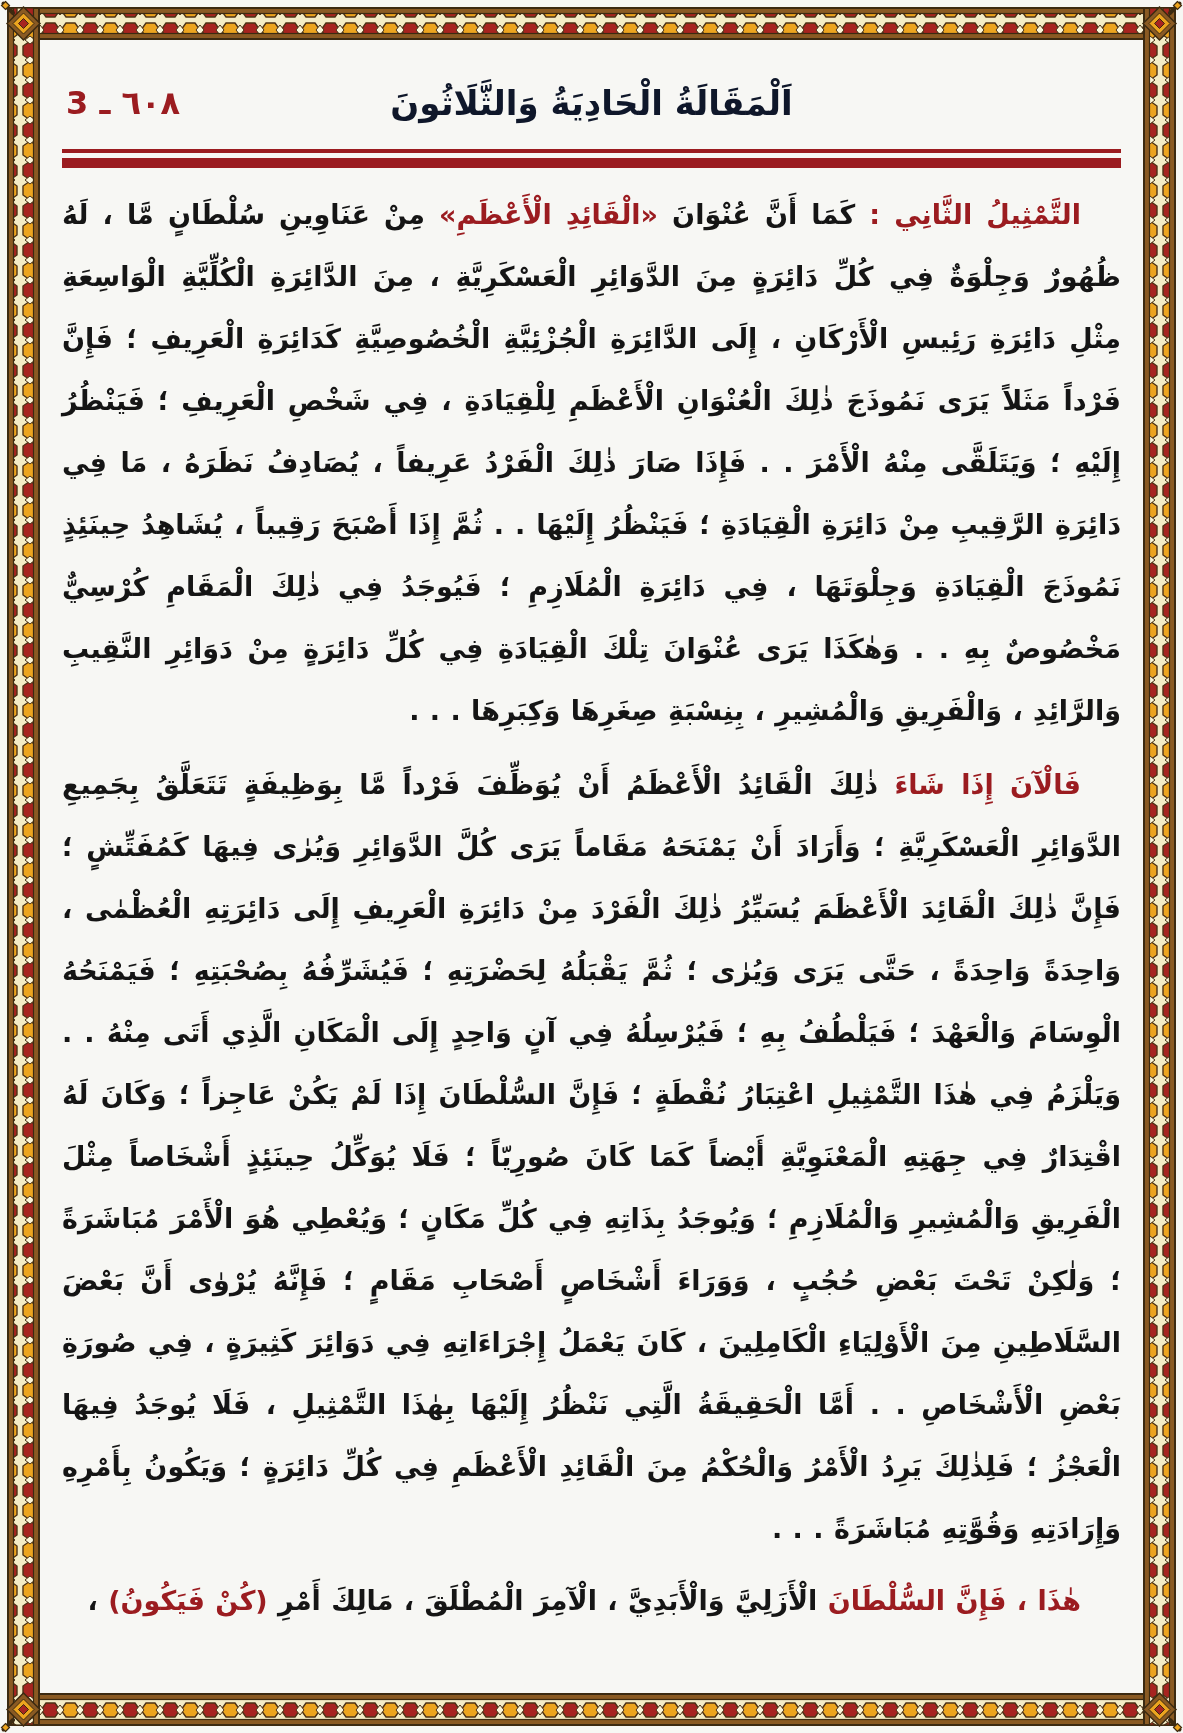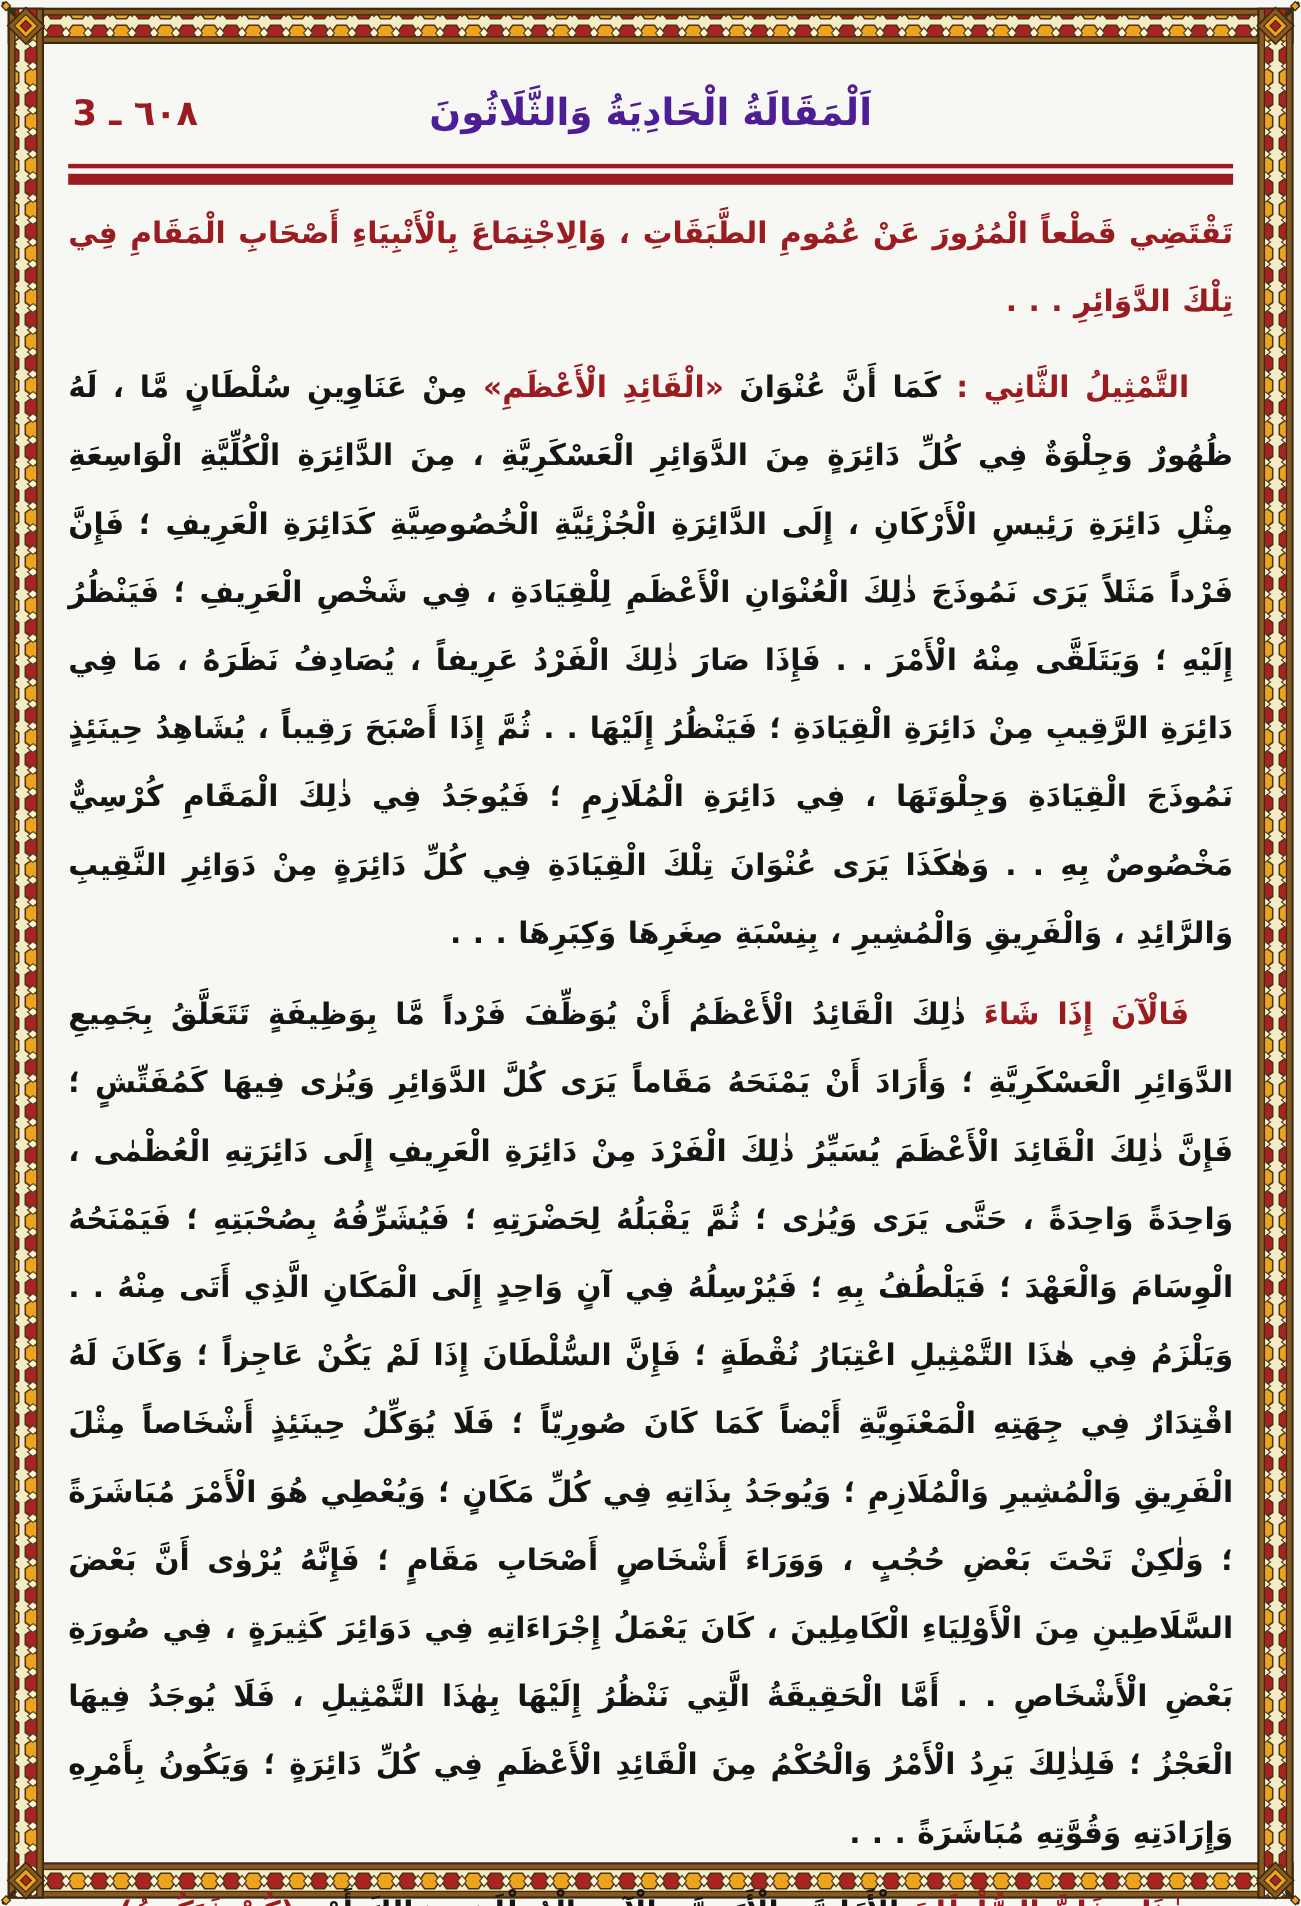--- a/index.html
+++ b/index.html
@@ -25,21 +25,21 @@
     direction:rtl;
   }
   .header{
     position:relative;
     margin-top:40px;
     height:48px;
   }
   .title{
     text-align:center;
     font-size:34px;font-weight:bold;
-    color:#4c1d95;
+    color:#0f172a;
     line-height:48px;
   }
   .pagenum{
     position:absolute;
     left:4px;top:0;
     font-size:32px;font-weight:bold;
     color:#9b1c20;
     line-height:48px;
     direction:rtl;
   }
@@ -119,21 +119,20 @@
       <div class="title">اَلْمَقَالَةُ الْحَادِيَةُ وَالثَّلَاثُونَ</div>
       <div class="pagenum">٦٠٨ ـ 3</div>
     </div>
 
     <div class="rules">
       <div class="rule-thin"></div>
       <div class="rule-gap"></div>
       <div class="rule-thick"></div>
     </div>
 
-    <p class="para first"><span class="red">تَقْتَضِي قَطْعاً الْمُرُورَ عَنْ عُمُومِ الطَّبَقَاتِ ، وَالِاجْتِمَاعَ بِالْأَنْبِيَاءِ أَصْحَابِ الْمَقَامِ فِي تِلْكَ الدَّوَائِرِ . . .</span></p>
 
     <p class="para p2"><span class="red">التَّمْثِيلُ الثَّانِي : </span><span>كَمَا أَنَّ عُنْوَانَ </span><span class="red">«الْقَائِدِ الْأَعْظَمِ»</span><span> مِنْ عَنَاوِينِ سُلْطَانٍ مَّا ، لَهُ ظُهُورٌ وَجِلْوَةٌ فِي كُلِّ دَائِرَةٍ مِنَ الدَّوَائِرِ الْعَسْكَرِيَّةِ ، مِنَ الدَّائِرَةِ الْكُلِّيَّةِ الْوَاسِعَةِ مِثْلِ دَائِرَةِ رَئِيسِ الْأَرْكَانِ ، إِلَى الدَّائِرَةِ الْجُزْئِيَّةِ الْخُصُوصِيَّةِ كَدَائِرَةِ الْعَرِيفِ ؛ فَإِنَّ فَرْداً مَثَلاً يَرَى نَمُوذَجَ ذٰلِكَ الْعُنْوَانِ الْأَعْظَمِ لِلْقِيَادَةِ ، فِي شَخْصِ الْعَرِيفِ ؛ فَيَنْظُرُ إِلَيْهِ ؛ وَيَتَلَقَّى مِنْهُ الْأَمْرَ . . فَإِذَا صَارَ ذٰلِكَ الْفَرْدُ عَرِيفاً ، يُصَادِفُ نَظَرَهُ ، مَا فِي دَائِرَةِ الرَّقِيبِ مِنْ دَائِرَةِ الْقِيَادَةِ ؛ فَيَنْظُرُ إِلَيْهَا . . ثُمَّ إِذَا أَصْبَحَ رَقِيباً ، يُشَاهِدُ حِينَئِذٍ نَمُوذَجَ الْقِيَادَةِ وَجِلْوَتَهَا ، فِي دَائِرَةِ الْمُلَازِمِ ؛ فَيُوجَدُ فِي ذٰلِكَ الْمَقَامِ كُرْسِيٌّ مَخْصُوصٌ بِهِ . . وَهٰكَذَا يَرَى عُنْوَانَ تِلْكَ الْقِيَادَةِ فِي كُلِّ دَائِرَةٍ مِنْ دَوَائِرِ النَّقِيبِ وَالرَّائِدِ ، وَالْفَرِيقِ وَالْمُشِيرِ ، بِنِسْبَةِ صِغَرِهَا وَكِبَرِهَا . . .</span></p>
 
     <p class="para p3"><span class="red">فَالْآنَ إِذَا شَاءَ </span><span>ذٰلِكَ الْقَائِدُ الْأَعْظَمُ أَنْ يُوَظِّفَ فَرْداً مَّا بِوَظِيفَةٍ تَتَعَلَّقُ بِجَمِيعِ الدَّوَائِرِ الْعَسْكَرِيَّةِ ؛ وَأَرَادَ أَنْ يَمْنَحَهُ مَقَاماً يَرَى كُلَّ الدَّوَائِرِ وَيُرٰى فِيهَا كَمُفَتِّشٍ ؛ فَإِنَّ ذٰلِكَ الْقَائِدَ الْأَعْظَمَ يُسَيِّرُ ذٰلِكَ الْفَرْدَ مِنْ دَائِرَةِ الْعَرِيفِ إِلَى دَائِرَتِهِ الْعُظْمٰى ، وَاحِدَةً وَاحِدَةً ، حَتَّى يَرَى وَيُرٰى ؛ ثُمَّ يَقْبَلُهُ لِحَضْرَتِهِ ؛ فَيُشَرِّفُهُ بِصُحْبَتِهِ ؛ فَيَمْنَحُهُ الْوِسَامَ وَالْعَهْدَ ؛ فَيَلْطُفُ بِهِ ؛ فَيُرْسِلُهُ فِي آنٍ وَاحِدٍ إِلَى الْمَكَانِ الَّذِي أَتَى مِنْهُ . . وَيَلْزَمُ فِي هٰذَا التَّمْثِيلِ اعْتِبَارُ نُقْطَةٍ ؛ فَإِنَّ السُّلْطَانَ إِذَا لَمْ يَكُنْ عَاجِزاً ؛ وَكَانَ لَهُ اقْتِدَارٌ فِي جِهَتِهِ الْمَعْنَوِيَّةِ أَيْضاً كَمَا كَانَ صُورِيّاً ؛ فَلَا يُوَكِّلُ حِينَئِذٍ أَشْخَاصاً مِثْلَ الْفَرِيقِ وَالْمُشِيرِ وَالْمُلَازِمِ ؛ وَيُوجَدُ بِذَاتِهِ فِي كُلِّ مَكَانٍ ؛ وَيُعْطِي هُوَ الْأَمْرَ مُبَاشَرَةً ؛ وَلٰكِنْ تَحْتَ بَعْضِ حُجُبٍ ، وَوَرَاءَ أَشْخَاصٍ أَصْحَابِ مَقَامٍ ؛ فَإِنَّهُ يُرْوٰى أَنَّ بَعْضَ السَّلَاطِينِ مِنَ الْأَوْلِيَاءِ الْكَامِلِينَ ، كَانَ يَعْمَلُ إِجْرَاءَاتِهِ فِي دَوَائِرَ كَثِيرَةٍ ، فِي صُورَةِ بَعْضِ الْأَشْخَاصِ . . أَمَّا الْحَقِيقَةُ الَّتِي نَنْظُرُ إِلَيْهَا بِهٰذَا التَّمْثِيلِ ، فَلَا يُوجَدُ فِيهَا الْعَجْزُ ؛ فَلِذٰلِكَ يَرِدُ الْأَمْرُ وَالْحُكْمُ مِنَ الْقَائِدِ الْأَعْظَمِ فِي كُلِّ دَائِرَةٍ ؛ وَيَكُونُ بِأَمْرِهِ وَإِرَادَتِهِ وَقُوَّتِهِ مُبَاشَرَةً . . .</span></p>
 
     <p class="para p4"><span class="red">هٰذَا ، فَإِنَّ السُّلْطَانَ </span><span>الْأَزَلِيَّ وَالْأَبَدِيَّ ، الْآمِرَ الْمُطْلَقَ ، مَالِكَ أَمْرِ </span><span class="red">(كُنْ فَيَكُونُ)</span><span> ،</span></p>
 
   </div>
 </div>
 

